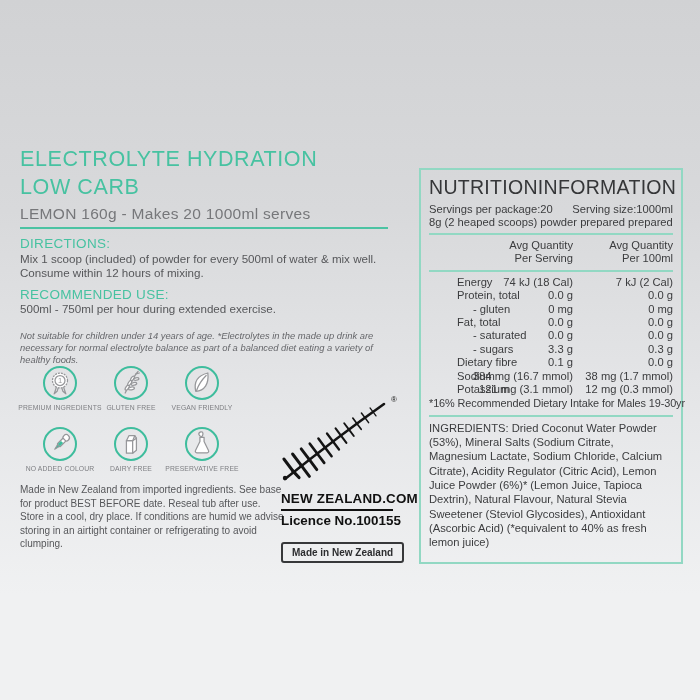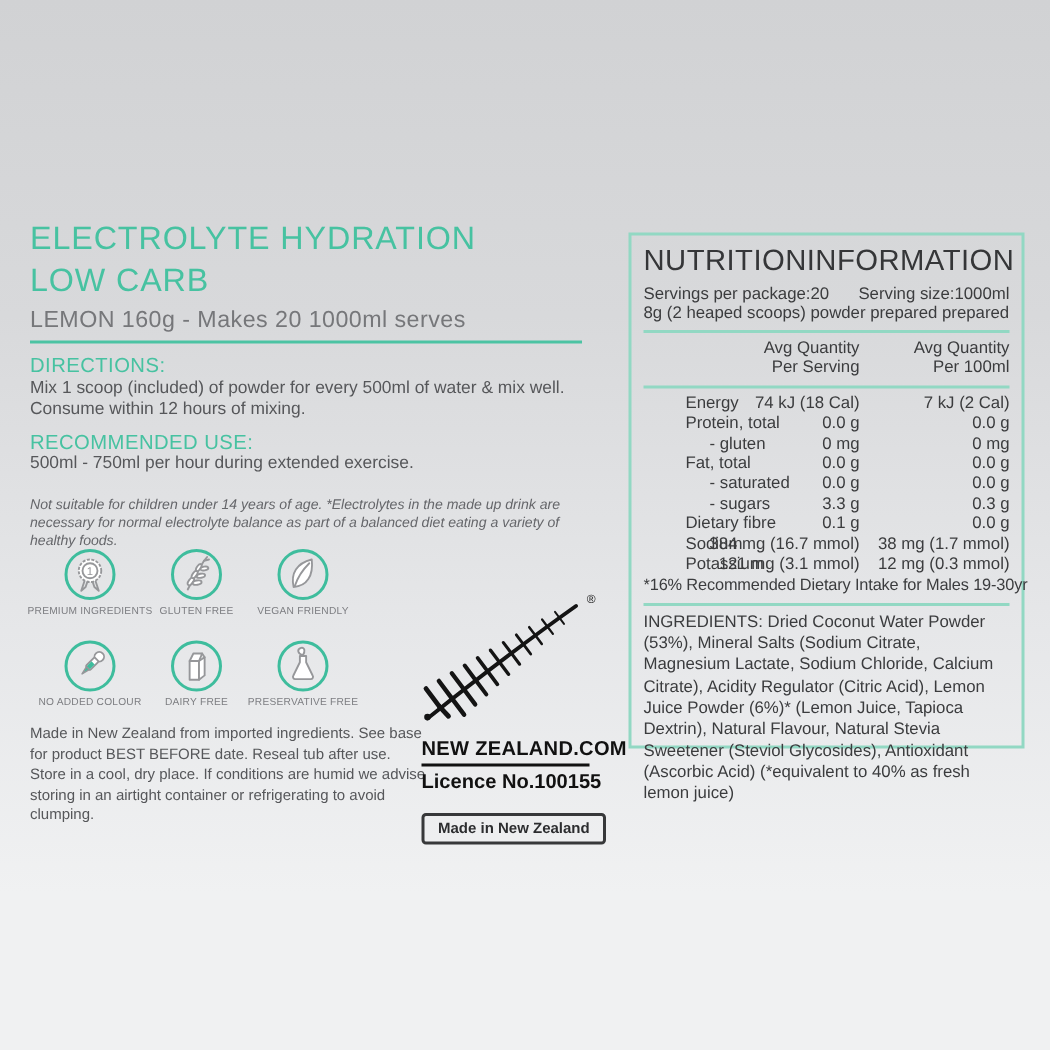--- a/index.html
+++ b/index.html
@@ -36,21 +36,21 @@
   .fernmark{position:absolute;left:281px;top:397px;width:118px;}
   .fern-wrap{position:relative;width:112px;height:84px;}
   .fern-tm{position:absolute;right:-4px;top:-2px;font-size:8px;color:#141414;}
   .nz-brand{font-size:13.4px;font-weight:700;letter-spacing:.2px;color:#111;margin-top:10px;white-space:nowrap;}
   .nz-rule{width:112px;height:2px;background:#111;margin-top:3px;}
   .nz-licence{font-size:13.4px;font-weight:700;color:#111;margin-top:2px;white-space:nowrap;}
   .nz-box{display:inline-block;margin-top:14px;border:2px solid #37383a;border-radius:3px;
           padding:3px 9px;font-size:10px;font-weight:700;color:#2c2d2f;white-space:nowrap;}
 
   
-  .npanel{position:absolute;left:419px;top:155px;width:264px;height:344px;box-sizing:border-box;
+  .npanel{position:absolute;left:419px;top:168px;width:264px;height:396px;box-sizing:border-box;
           border:2px solid #92d8c3;padding:5px 8px 6px 8px;color:#3b3c3e;}
   .n-title{display:flex;justify-content:space-between;font-size:19.5px;letter-spacing:.3px;color:#353638;margin-top:1px;}
   .n-serv{display:flex;justify-content:space-between;font-size:11.2px;margin-top:4px;white-space:nowrap;}
   .n-serv-detail{font-size:11.2px;margin-top:1px;white-space:nowrap;}
   .n-hr{height:1.5px;background:#92d8c3;border:0;margin:5px 0 4px 0;}
   .nrow{position:relative;height:13.4px;font-size:11.2px;line-height:13.4px;white-space:nowrap;}
   .nrow .lab{position:absolute;left:0;padding-left:28px;}
   .nrow .lab.ind{left:16px;}
   .nrow .v1{position:absolute;right:100px;}
   .nrow .v2{position:absolute;right:0;}

